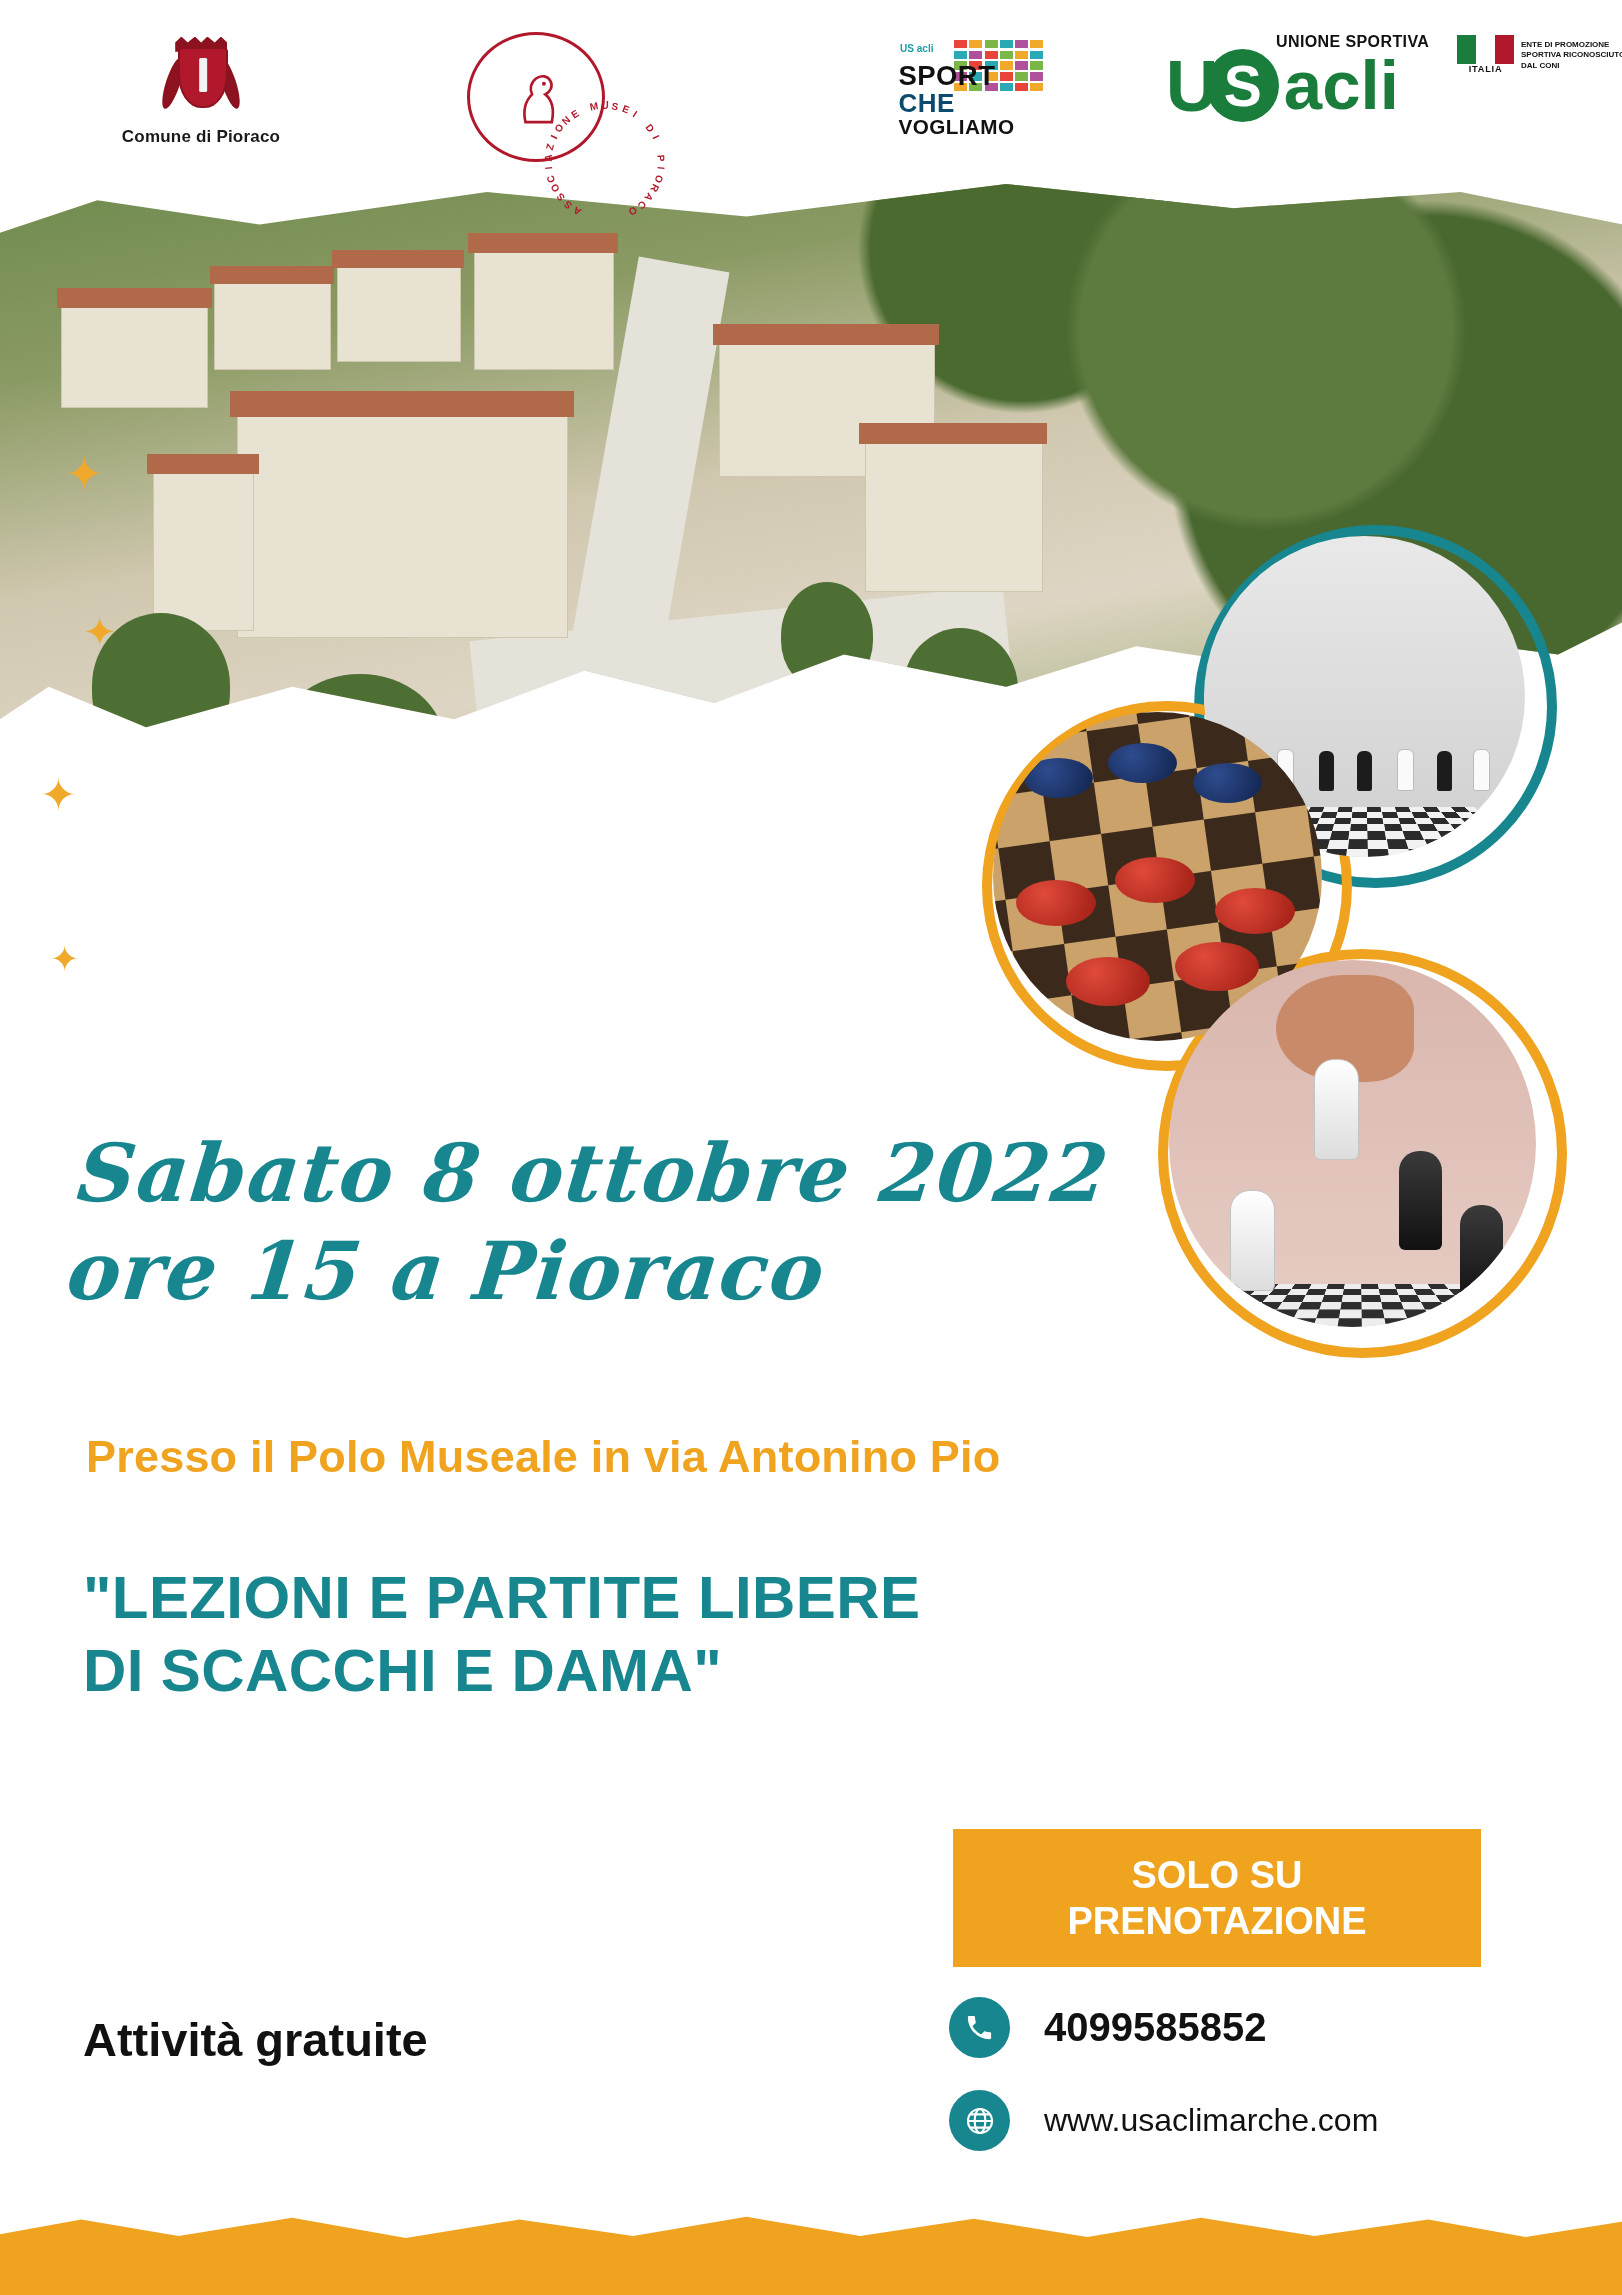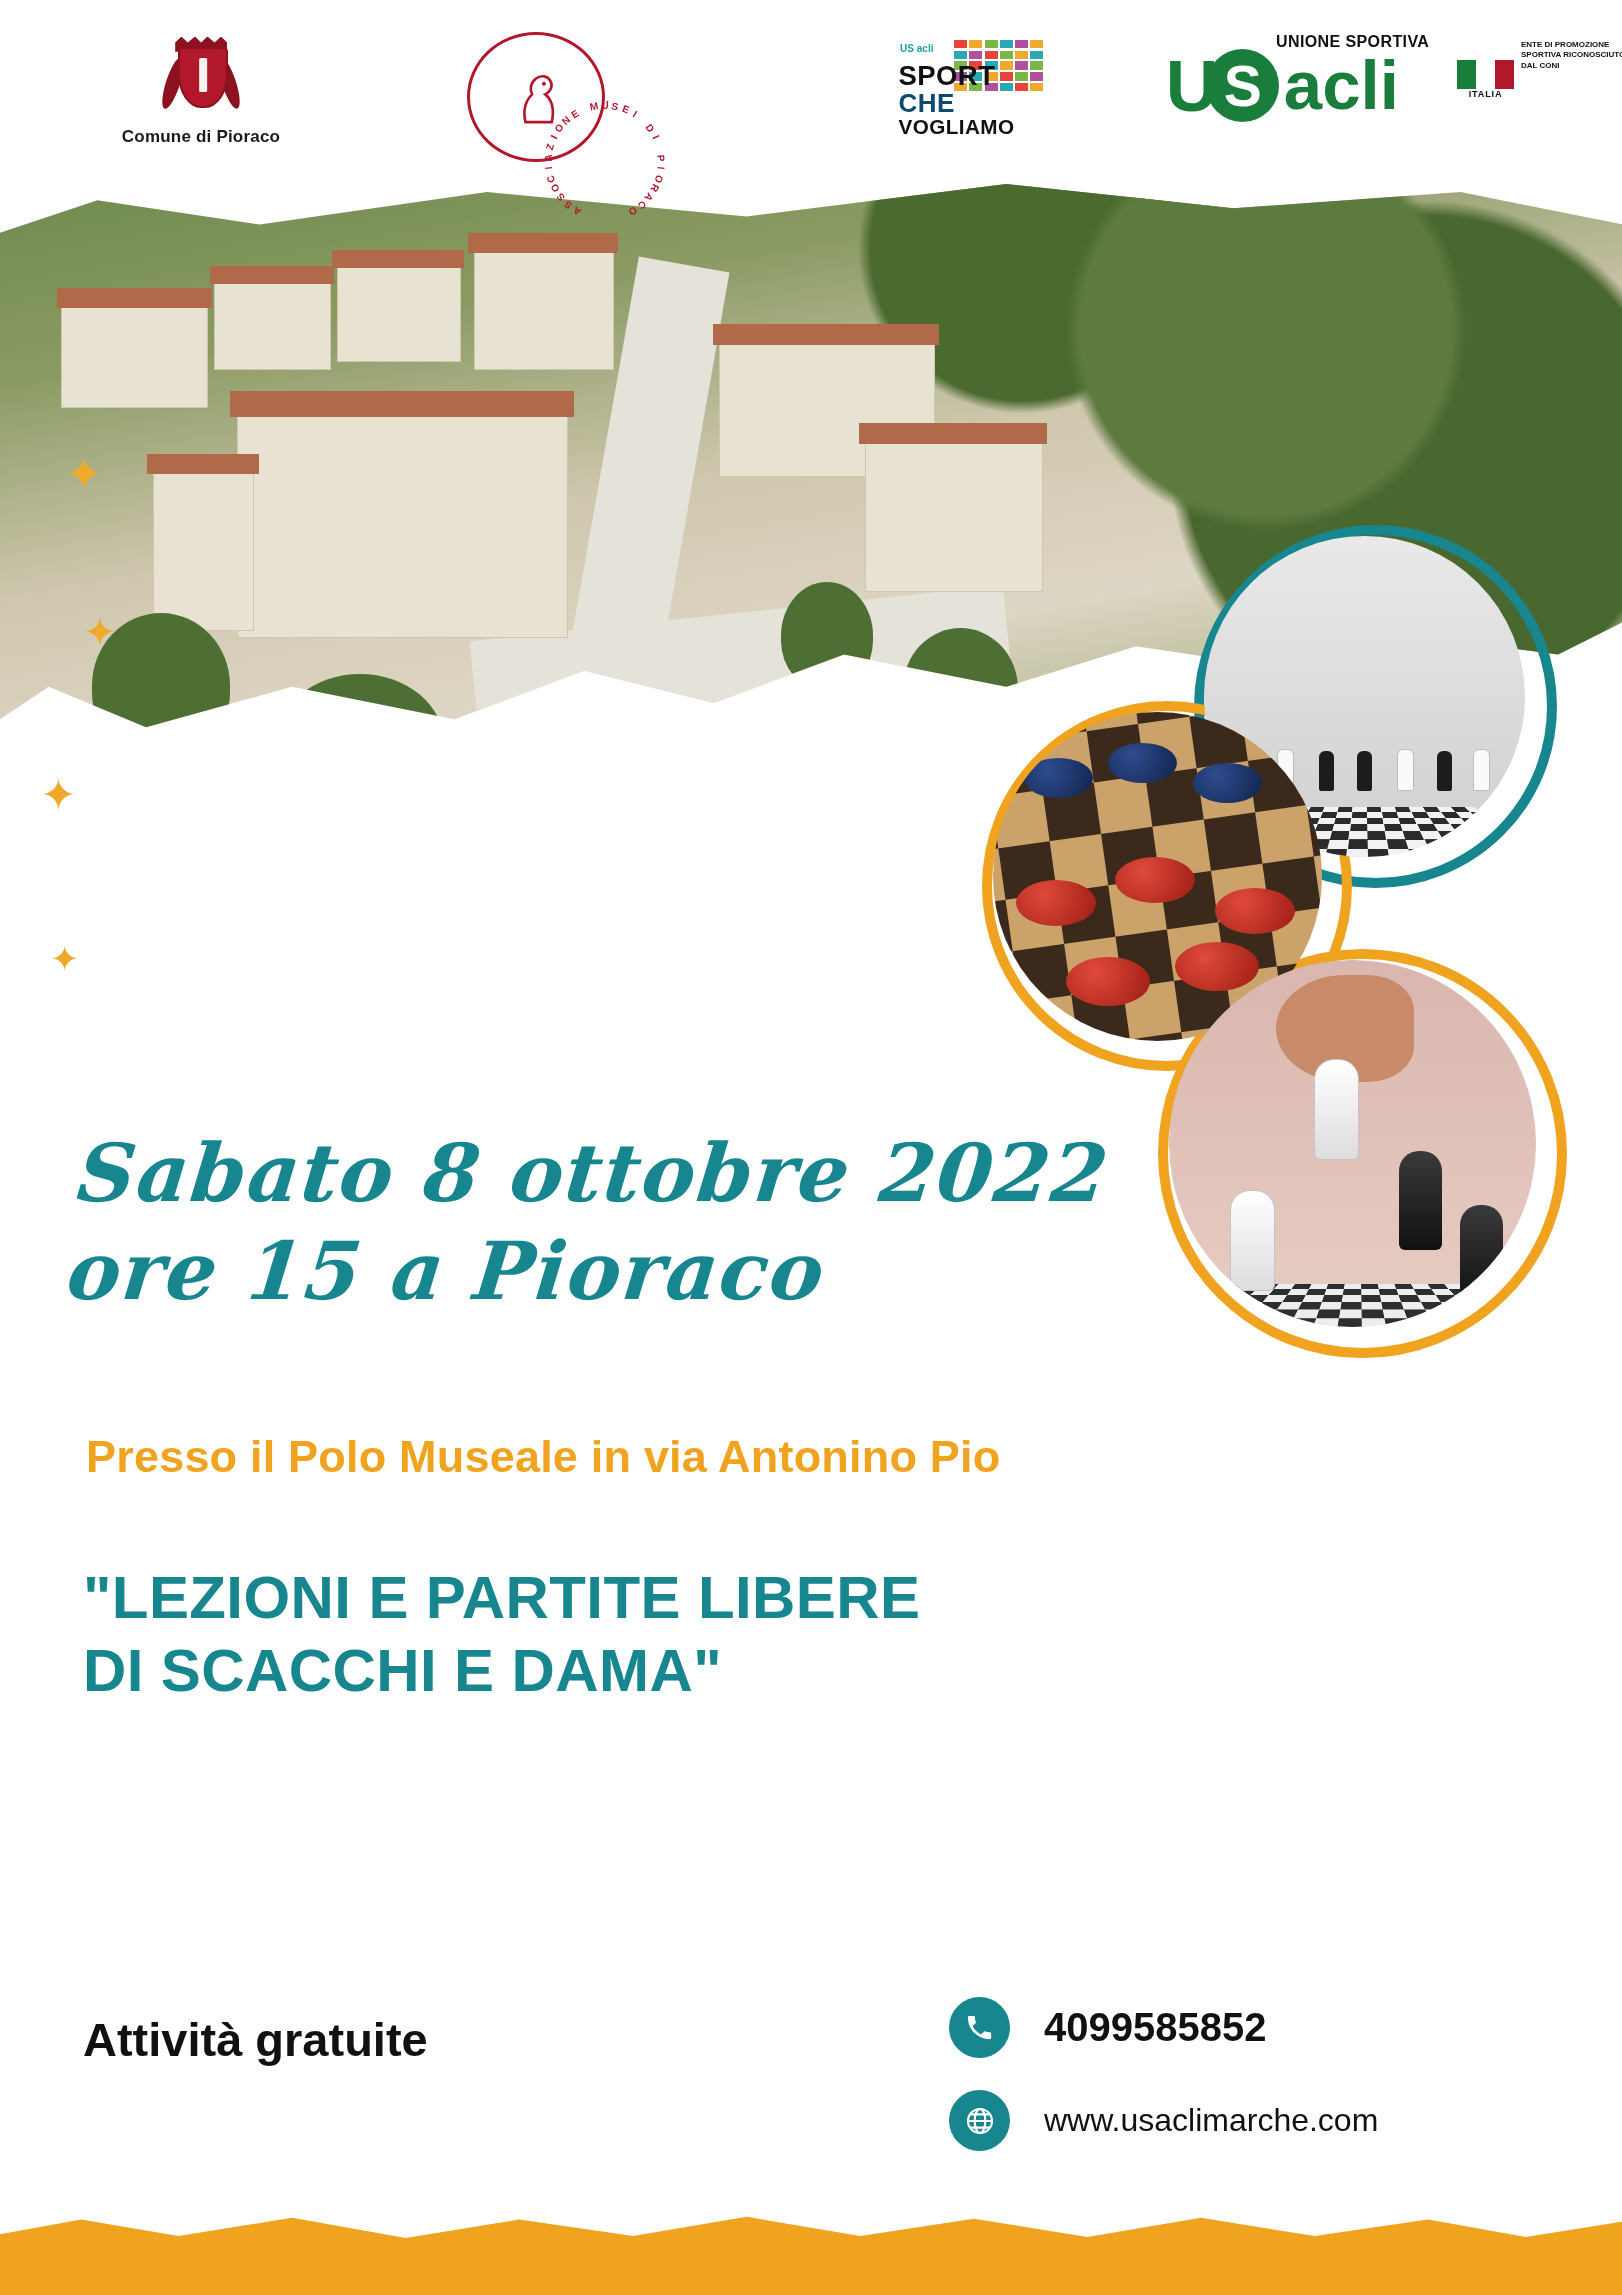--- a/index.html
+++ b/index.html
@@ -68,21 +68,21 @@
   .logo-usacli{position:absolute;left:1155px;top:31px;width:398px;height:122px;}
   .usacli-top{position:absolute;left:121px;top:1.5px;font-size:16px;font-weight:bold;color:#111;letter-spacing:0.4px;}
   .usacli-main{position:absolute;left:10.7px;top:18.4px;display:flex;align-items:center;}
   .usacli-u{font-size:73px;font-weight:bold;color:#1a7d3c;line-height:.86;font-family:"Liberation Sans",sans-serif;}
   .usacli-sblob{
     width:73px;height:73px;border-radius:50%;background:#1a7d3c;
     margin-left:-12.2px;display:flex;align-items:center;justify-content:center;
     color:#fff;font-size:57px;font-weight:bold;
   }
   .usacli-acli{font-size:69px;font-weight:bold;color:#1a7d3c;margin-left:4.6px;line-height:.9;}
-  .usacli-flag{position:absolute;left:302px;top:29px;width:57px;height:41px;display:flex;flex-direction:column;}
+  .usacli-flag{position:absolute;left:302px;top:4px;width:57px;height:41px;display:flex;flex-direction:column;}
   .usacli-flag .bands{display:flex;height:29px;width:57px;}
   .usacli-flag .bands i{flex:1;}
   .usacli-flag .lab{font-size:9.2px;font-weight:bold;text-align:center;color:#111;letter-spacing:0.8px;}
   .usacli-coni{position:absolute;left:366px;top:9.2px;width:115px;font-size:8px;line-height:1.28;color:#111;font-weight:bold;}
 
   
   .hero{
     position:absolute;left:0;top:184px;width:1623px;height:811px;overflow:hidden;
   }
   .hero-img{
@@ -394,20 +394,24 @@
     <div>ore 15 a Pioraco</div>
   </div>
 
   <div class="venue">Presso il Polo Museale in via Antonino Pio</div>
 
   <div class="headline">
     <div>"LEZIONI E PARTITE LIBERE</div>
     <div>DI SCACCHI E DAMA"</div>
   </div>
 
+  <div class="booking">
+    <div>SOLO SU</div>
+    <div>PRENOTAZIONE</div>
+  </div>
 
   <div class="free">Attività gratuite</div>
 
   <div class="contact">
     <div class="crow">
       <div class="cicon">
         <svg width="31" height="31" viewBox="0 0 24 24" fill="#fff">
             <path d="M6.6 10.8c1.4 2.8 3.8 5.1 6.6 6.6l2.2-2.2c.3-.3.7-.4 1-.2 1.2.4 2.4.6 3.6.6.6 0 1 .4 1 1V20c0 .6-.4 1-1 1C10.6 21 3 13.4 3 4c0-.6.4-1 1-1h3.5c.6 0 1 .4 1 1 0 1.3.2 2.5.6 3.6.1.4 0 .8-.2 1.1l-2.3 2.1z"></path>
           </svg>
       </div>

